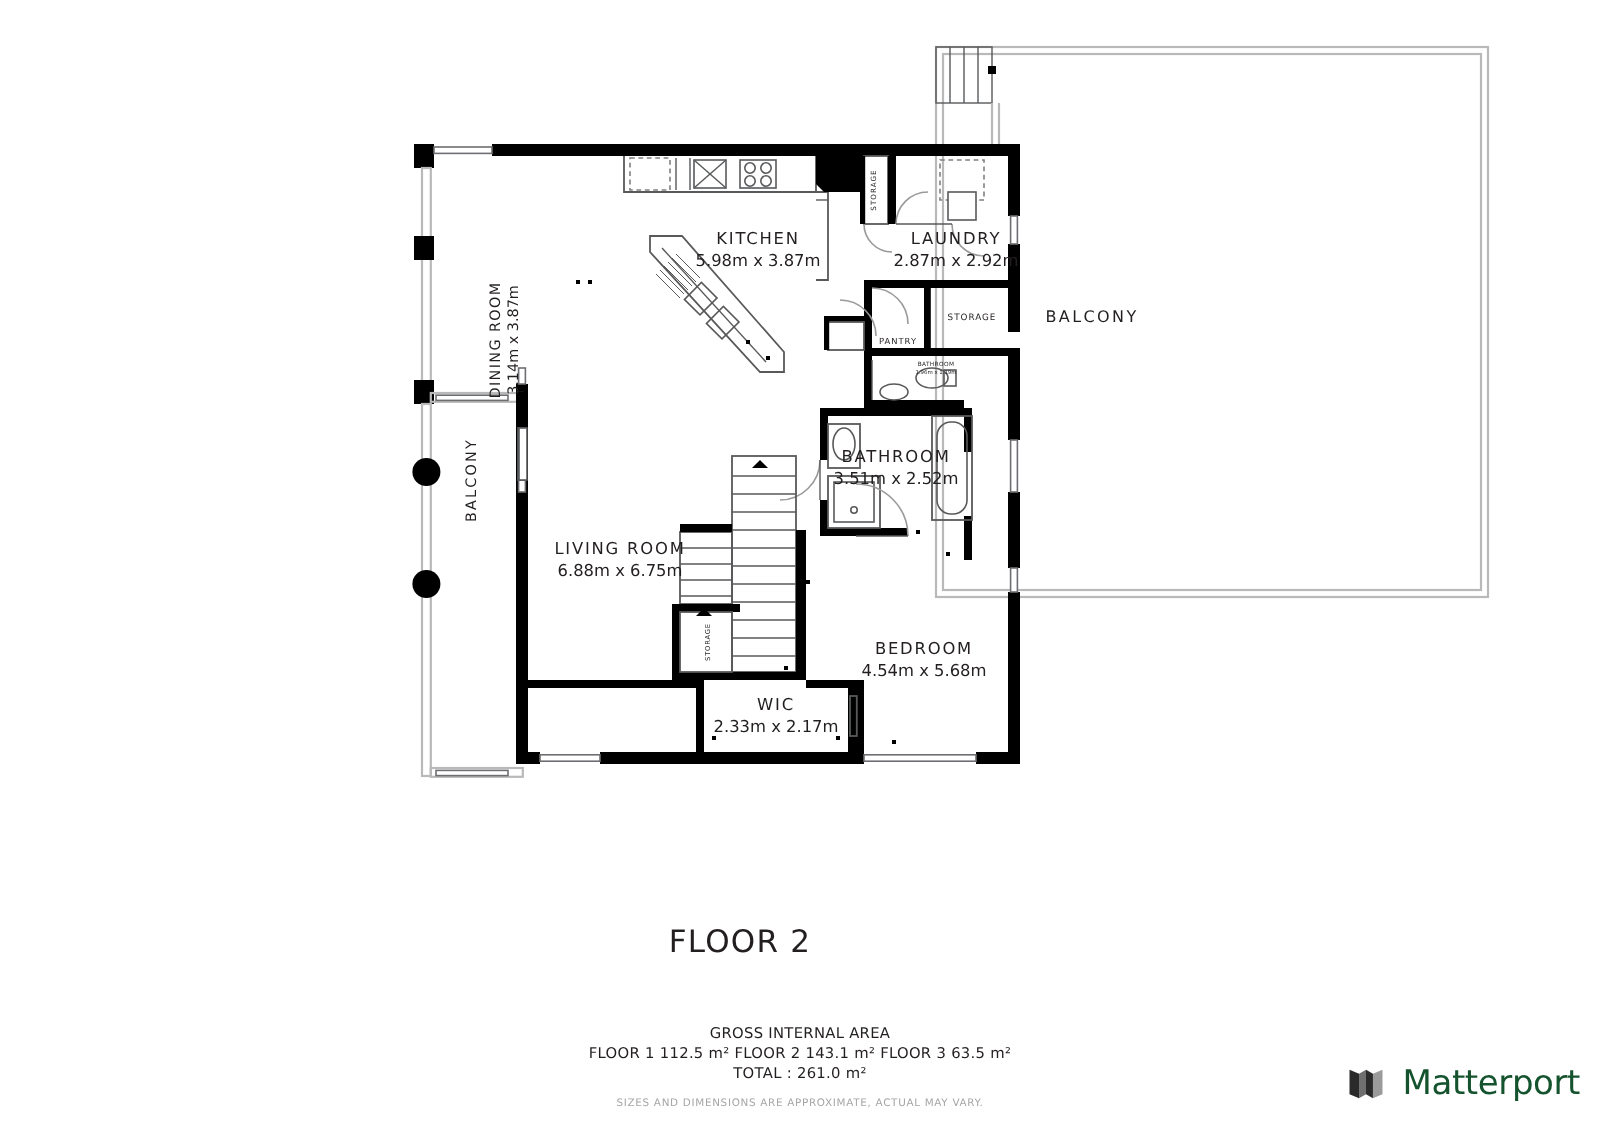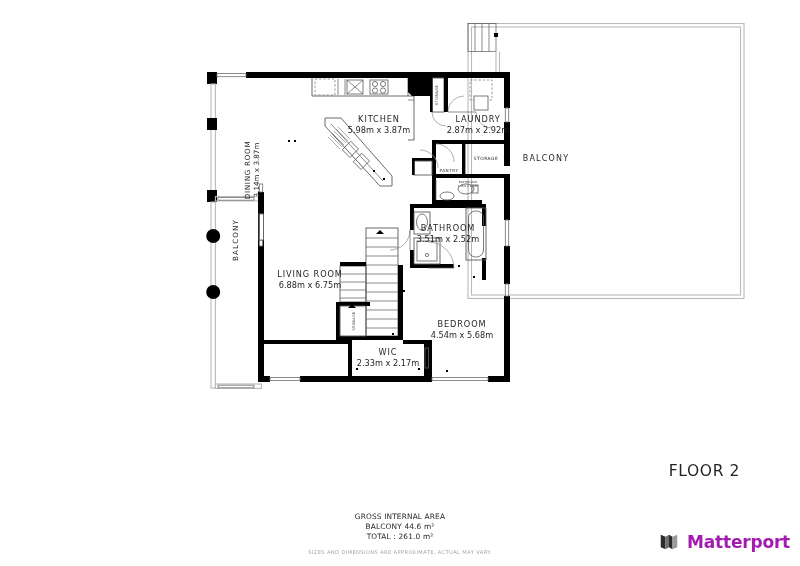--- a/index.html
+++ b/index.html
@@ -26,21 +26,21 @@
     left: 0;
     top: 0;
     width: 800px;
     height: 566px;
   }
   .floor-title {
     position: absolute;
     left: 0;
     top: 462px;
     width: 740px;
-    text-align: right;
+    text-align: center;
     font-size: 15.5px;
     letter-spacing: 0.6px;
     color: #231f20;
   }
   .area-block {
     position: absolute;
     left: 0;
     top: 512px;
     width: 800px;
     text-align: center;
@@ -63,22 +63,22 @@
   .brand {
     position: absolute;
     right: 10px;
     top: 531px;
     display: flex;
     align-items: center;
     gap: 7px;
   }
   .brand-name {
     font-size: 17px;
-    font-weight: bold;
-    color: #a21caf;
+    font-weight: normal;
+    color: #14532d;
     letter-spacing: -0.2px;
   }
   .brand-mark { width: 22px; height: 22px; display:block; }
 </style>
 </head>
 <body>
 
 <div id="page">
 
   <svg id="plan-svg" viewBox="0 0 800 566">
@@ -364,21 +364,21 @@
     <text class="lbl" x="388" y="355" font-size="8.2" letter-spacing="0.9" text-anchor="middle">WIC</text>
     <text class="lbl" x="388" y="366" font-size="8.2" text-anchor="middle">2.33m x 2.17m</text>
 
     <text class="lbl" x="355" y="321" font-size="3.4" letter-spacing="0.4" transform="rotate(-90 355 321)" text-anchor="middle">STORAGE</text>
   </svg>
 
   <div class="floor-title">FLOOR 2</div>
 
   <div class="area-block">
     <div class="ln">GROSS INTERNAL AREA</div>
-    <div class="ln">BALCONY 44.6 m²</div>
+    <div class="ln">FLOOR 1 112.5 m²    FLOOR 2 143.1 m²    FLOOR 3 63.5 m²</div>
     <div class="ln">TOTAL :   261.0 m²</div>
   </div>
 
   <div class="disclaimer">SIZES AND DIMENSIONS ARE APPROXIMATE, ACTUAL MAY VARY.</div>
 
   <div class="brand">
     <svg class="brand-mark" viewBox="0 0 24 24">
       <path d="M3 4.2 L8.2 6.4 L8.2 19.8 L3 17.6 Z" fill="#2b2b2b"></path>
       <path d="M8.2 6.4 L12 4.2 L12 17.6 L8.2 19.8 Z" fill="#6f6f6f"></path>
       <path d="M12 4.2 L15.8 6.4 L15.8 19.8 L12 17.6 Z" fill="#2b2b2b"></path>

